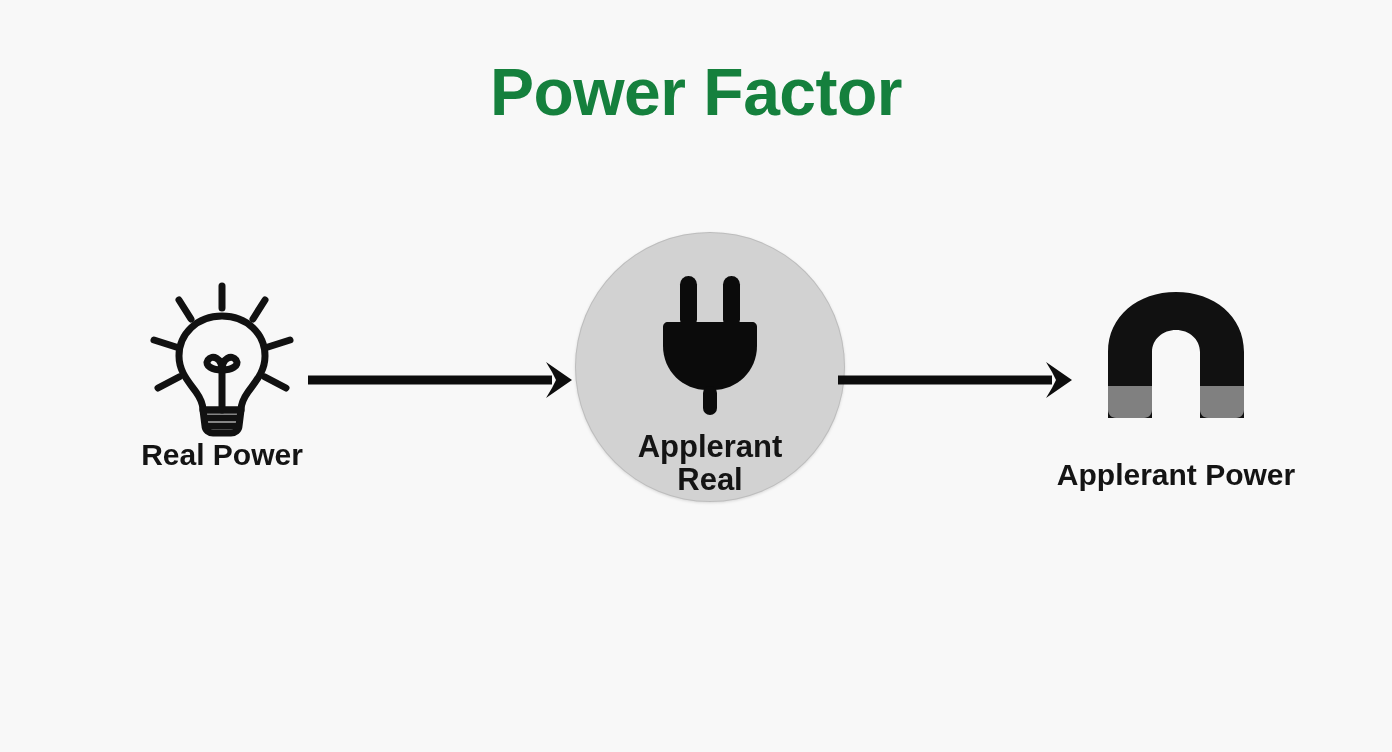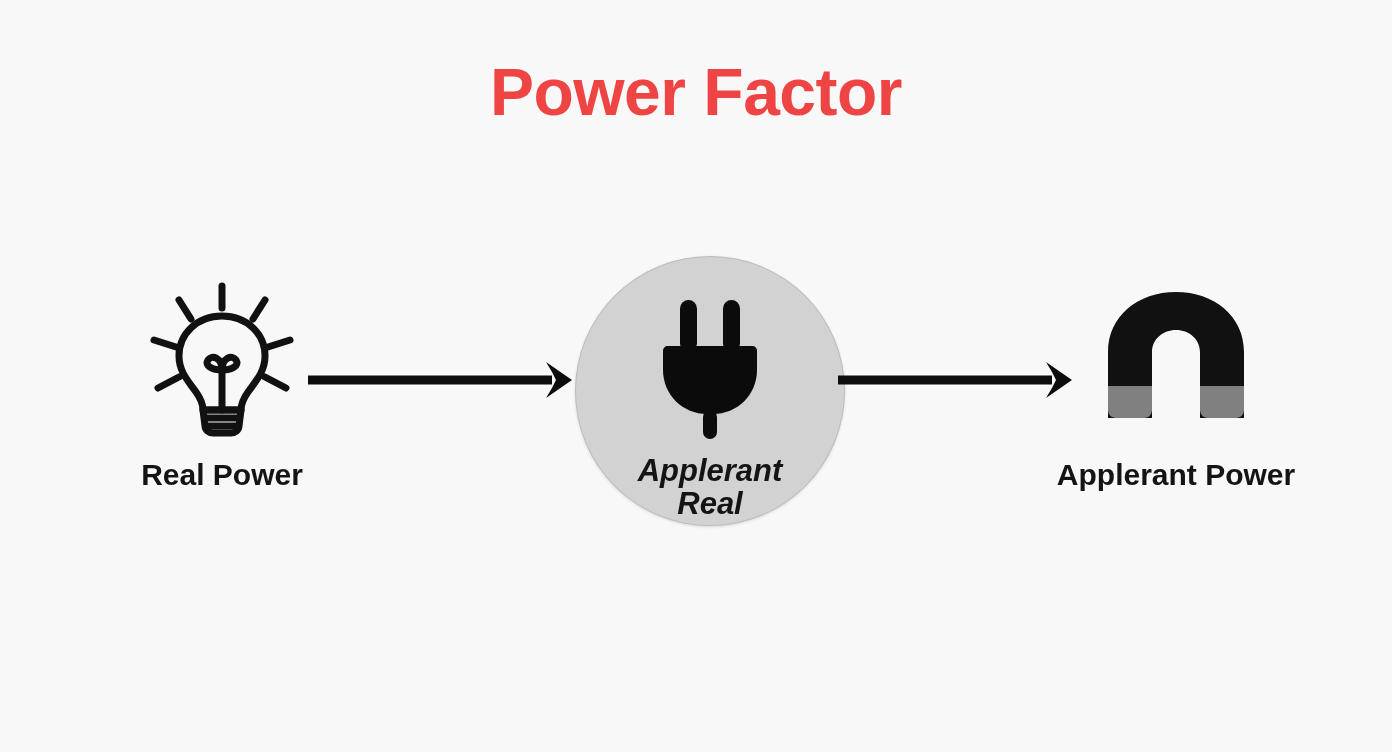--- a/index.html
+++ b/index.html
@@ -27,21 +27,21 @@
   #page-title {
     position: absolute;
     left: 0;
     top: 50px;
     width: 1392px;
     text-align: center;
     font-size: 66px;
     font-weight: 700;
     letter-spacing: -0.5px;
     line-height: 84px;
-    color: #ef4444;
+    color: #15803d;
     white-space: nowrap;
   }
 
   
   .node {
     position: absolute;
     display: flex;
     flex-direction: column;
     align-items: center;
   }
@@ -60,36 +60,34 @@
     left: 92px;
     top: 278px;
     width: 260px;
   }
   #node-real .icon-slot {
     width: 160px;
     height: 160px;
     display: block;
   }
   #node-real .node-label {
-    margin-top: 20px;
   }
 
   
   #node-apparent {
     left: 575px;
-    top: 256px;
+    top: 232px;
     width: 270px;
     height: 270px;
     border-radius: 50%;
     background: #d2d2d2;
     box-shadow: 0 0 0 1px rgba(0,0,0,0.10) inset, 0 1px 3px rgba(0,0,0,0.13);
     justify-content: flex-start;
     padding-top: 42px;
     box-sizing: border-box;
-    font-style: italic;
   }
   #node-apparent .icon-slot {
     width: 108px;
     height: 142px;
     display: block;
   }
   #node-apparent .node-label {
     margin-top: 14px;
     font-size: 31px;
     line-height: 1.08;

